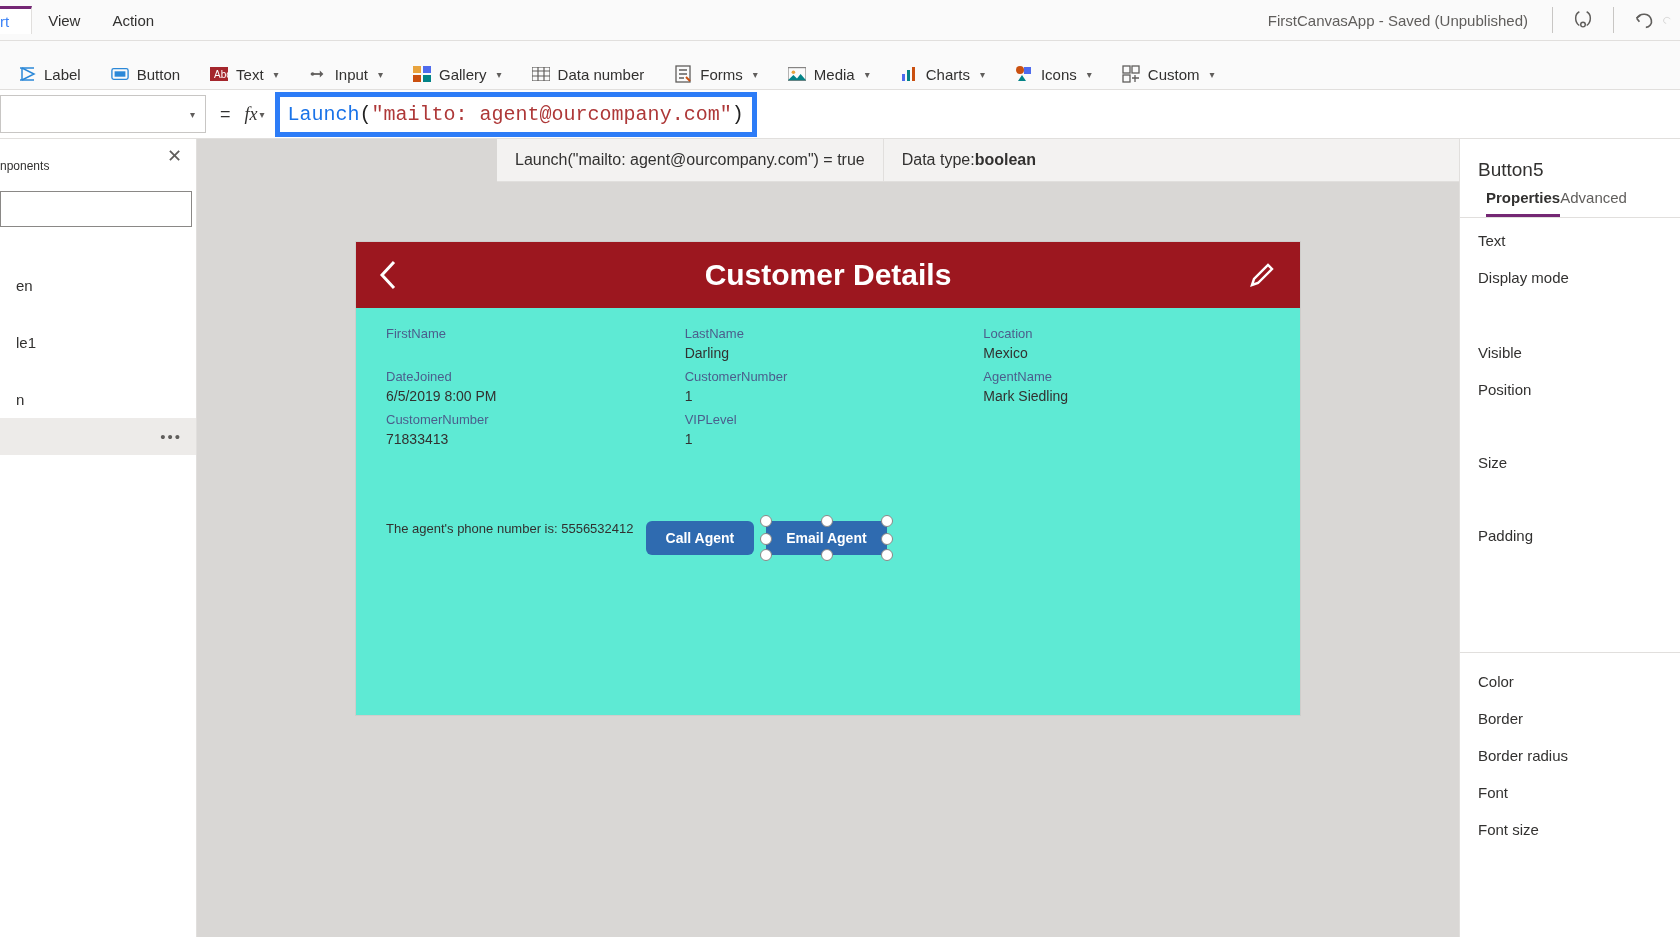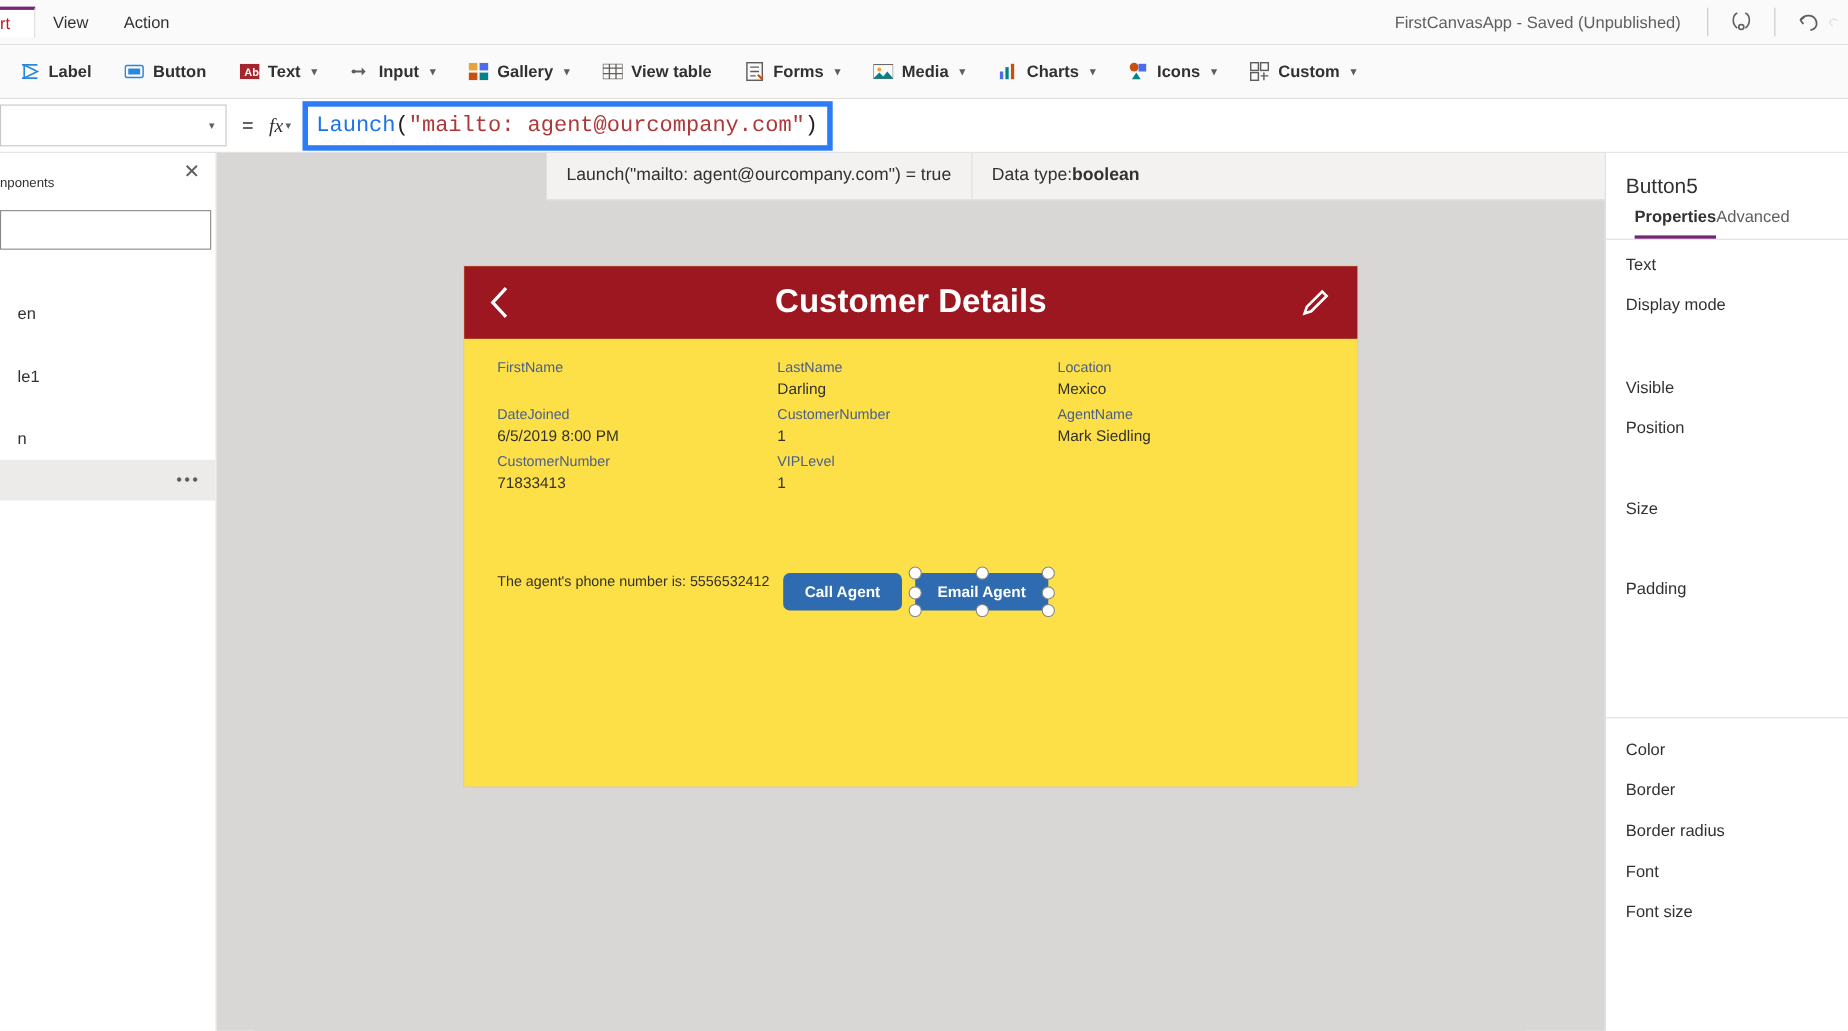--- a/index.html
+++ b/index.html
@@ -9,29 +9,29 @@
     --ribbon-bg: #FAFAFA;
     --formula-bd: #2D7CF7;
     --grey-text: #605E5C;
     --field-label: #4B5E8C;
     --panel-bd: #E1DFDD;
     --canvas-bg: #D9D7D5;
   }
   html,body { margin:0; padding:0; font-family: "Segoe UI", Arial, sans-serif; font-size:14px; color:#201F1E; background:var(--ribbon-bg); width:1680px; height:937px; overflow:hidden; }
   
   .menu-bar { height:40px; display:flex; align-items:center; padding:0 8px 0 0; border-bottom:1px solid var(--panel-bd); }
-  .menu-bar .partial-tab { background:white; border-top:3px solid var(--accent); padding:4px 22px 4px 0; color:#b91c1c; font-size:15px; border-right:1px solid var(--panel-bd); }
+  .menu-bar .partial-tab { background:white; border-top:3px solid var(--accent); padding:4px 22px 4px 0; color:#3b82f6; font-size:15px; border-right:1px solid var(--panel-bd); }
   .menu-items { display:flex; gap:0; }
   .menu-item { padding:8px 16px; color:#323130; font-size:15px; cursor:pointer; }
   .title-status { margin-left:auto; color:#605E5C; font-size:15px; padding-right:12px; }
   .title-icons { display:flex; align-items:center; gap:6px; }
   .vsep { width:1px; height:26px; background:#C8C6C4; margin:0 12px; }
   .tb-icon { width:24px; height:24px; display:flex; align-items:center; justify-content:center; cursor:pointer; color:#605E5C; }
   
-  .ribbon { height:48px; display:flex; align-items:center; padding:0 6px; border-bottom:1px solid var(--panel-bd); background:var(--ribbon-bg); gap:6px;font-weight:bold; }
+  .ribbon { height:48px; display:flex; align-items:flex-end; padding:0 6px; border-bottom:1px solid var(--panel-bd); background:var(--ribbon-bg); gap:6px; }
   .r-item { display:flex; align-items:center; gap:8px; padding:6px 12px; color:#323130; font-size:15px; cursor:pointer; white-space:nowrap; }
   .r-icon { width:18px; height:18px; display:inline-flex; align-items:center; justify-content:center; }
   .chev-down { font-size:10px; color:#605E5C; margin-left:2px; }
   
   .fbar { height:48px; display:flex; align-items:center; background:white; border-bottom:1px solid var(--panel-bd); }
   .prop-select { width:184px; height:36px; border:1px solid #C8C6C4; margin-left:0; display:flex; align-items:center; padding:0 10px; color:#323130; justify-content:flex-end; }
   .eq { padding:0 14px; font-size:18px; color:#323130; }
   .fx { display:flex; align-items:center; font-style:italic; font-family:"Times New Roman", serif; color:#323130; font-size:18px; padding-right:10px; }
   .fx .chev-down { font-style:normal; }
   .formula-wrap { flex:1; position:relative; height:46px; display:flex; align-items:center; }
@@ -51,21 +51,21 @@
   .lp-tabs { padding:18px 0 8px 0; }
   .lp-tab { color:#323130; font-size:12px; padding:0 0 10px 0; }
   .lp-search { margin:10px 4px 10px 0; height:34px; border:1px solid #8A8886; }
   .tree { padding-top:10px; flex:1; overflow:hidden; }
   .tree-item { padding:10px 4px 10px 16px; color:#323130; font-size:15px; text-align:left; cursor:pointer; }
   .tree-item.sel { background:#EDEBE9; display:flex; align-items:center; justify-content:space-between; padding-right:14px; }
   .dots { letter-spacing:2px; color:#605E5C; }
   
   .canvas-area { flex:1; display:flex; flex-direction:column; background:var(--canvas-bg); }
   .canvas-pad { padding:0; }
-  .phone-screen { width:812px; background:#fde047; margin:60px auto 0 auto; box-shadow:0 0 0 1px #CFCDCB; }
+  .phone-screen { width:944px; background:#5eead4; margin:60px auto 0 auto; box-shadow:0 0 0 1px #CFCDCB; }
   .app-header { background:var(--darkred); height:66px; display:flex; align-items:center; color:white; position:relative; }
   .app-header .back { position:absolute; left:20px; }
   .app-header .edit { position:absolute; right:24px; }
   .app-header h1 { margin:0; width:100%; text-align:center; font-size:30px; font-weight:700; }
   .app-body { padding:18px 30px 160px 30px; }
   .fields { display:grid; grid-template-columns:repeat(3,1fr); row-gap:8px; column-gap:12px; }
   .field {}
   .f-label { color:var(--field-label); font-size:13px; margin-bottom:4px; }
   .f-value { color:#323130; font-size:14px; min-height:16px; }
   .btn-row { display:flex; align-items:flex-start; gap:12px; margin-top:74px; }
@@ -177,21 +177,21 @@
     <span>Gallery</span>
     <span class="chev-down">▾</span>
   </div>
   <div class="r-item">
     <span class="r-icon">
       <svg width="18" height="14" viewBox="0 0 18 14" stroke="#605E5C" stroke-width="1.2" fill="none">
           <rect x="0" y="0" width="18" height="14"></rect>
           <path d="M0 4h18M0 9h18M6 0v14M12 0v14"></path>
         </svg>
     </span>
-    <span>View table</span>
+    <span>Data number</span>
   </div>
   <div class="r-item">
     <span class="r-icon">
       <svg width="16" height="18" viewBox="0 0 16 18" fill="none" stroke="#605E5C" stroke-width="1.3">
           <rect x="1" y="1" width="14" height="16"></rect>
           <path d="M4 5h8M4 9h8M4 13h5"></path>
           <path d="M11 12l4 4" stroke="#CA5010" stroke-width="2"></path>
         </svg>
     </span>
     <span>Forms</span>

